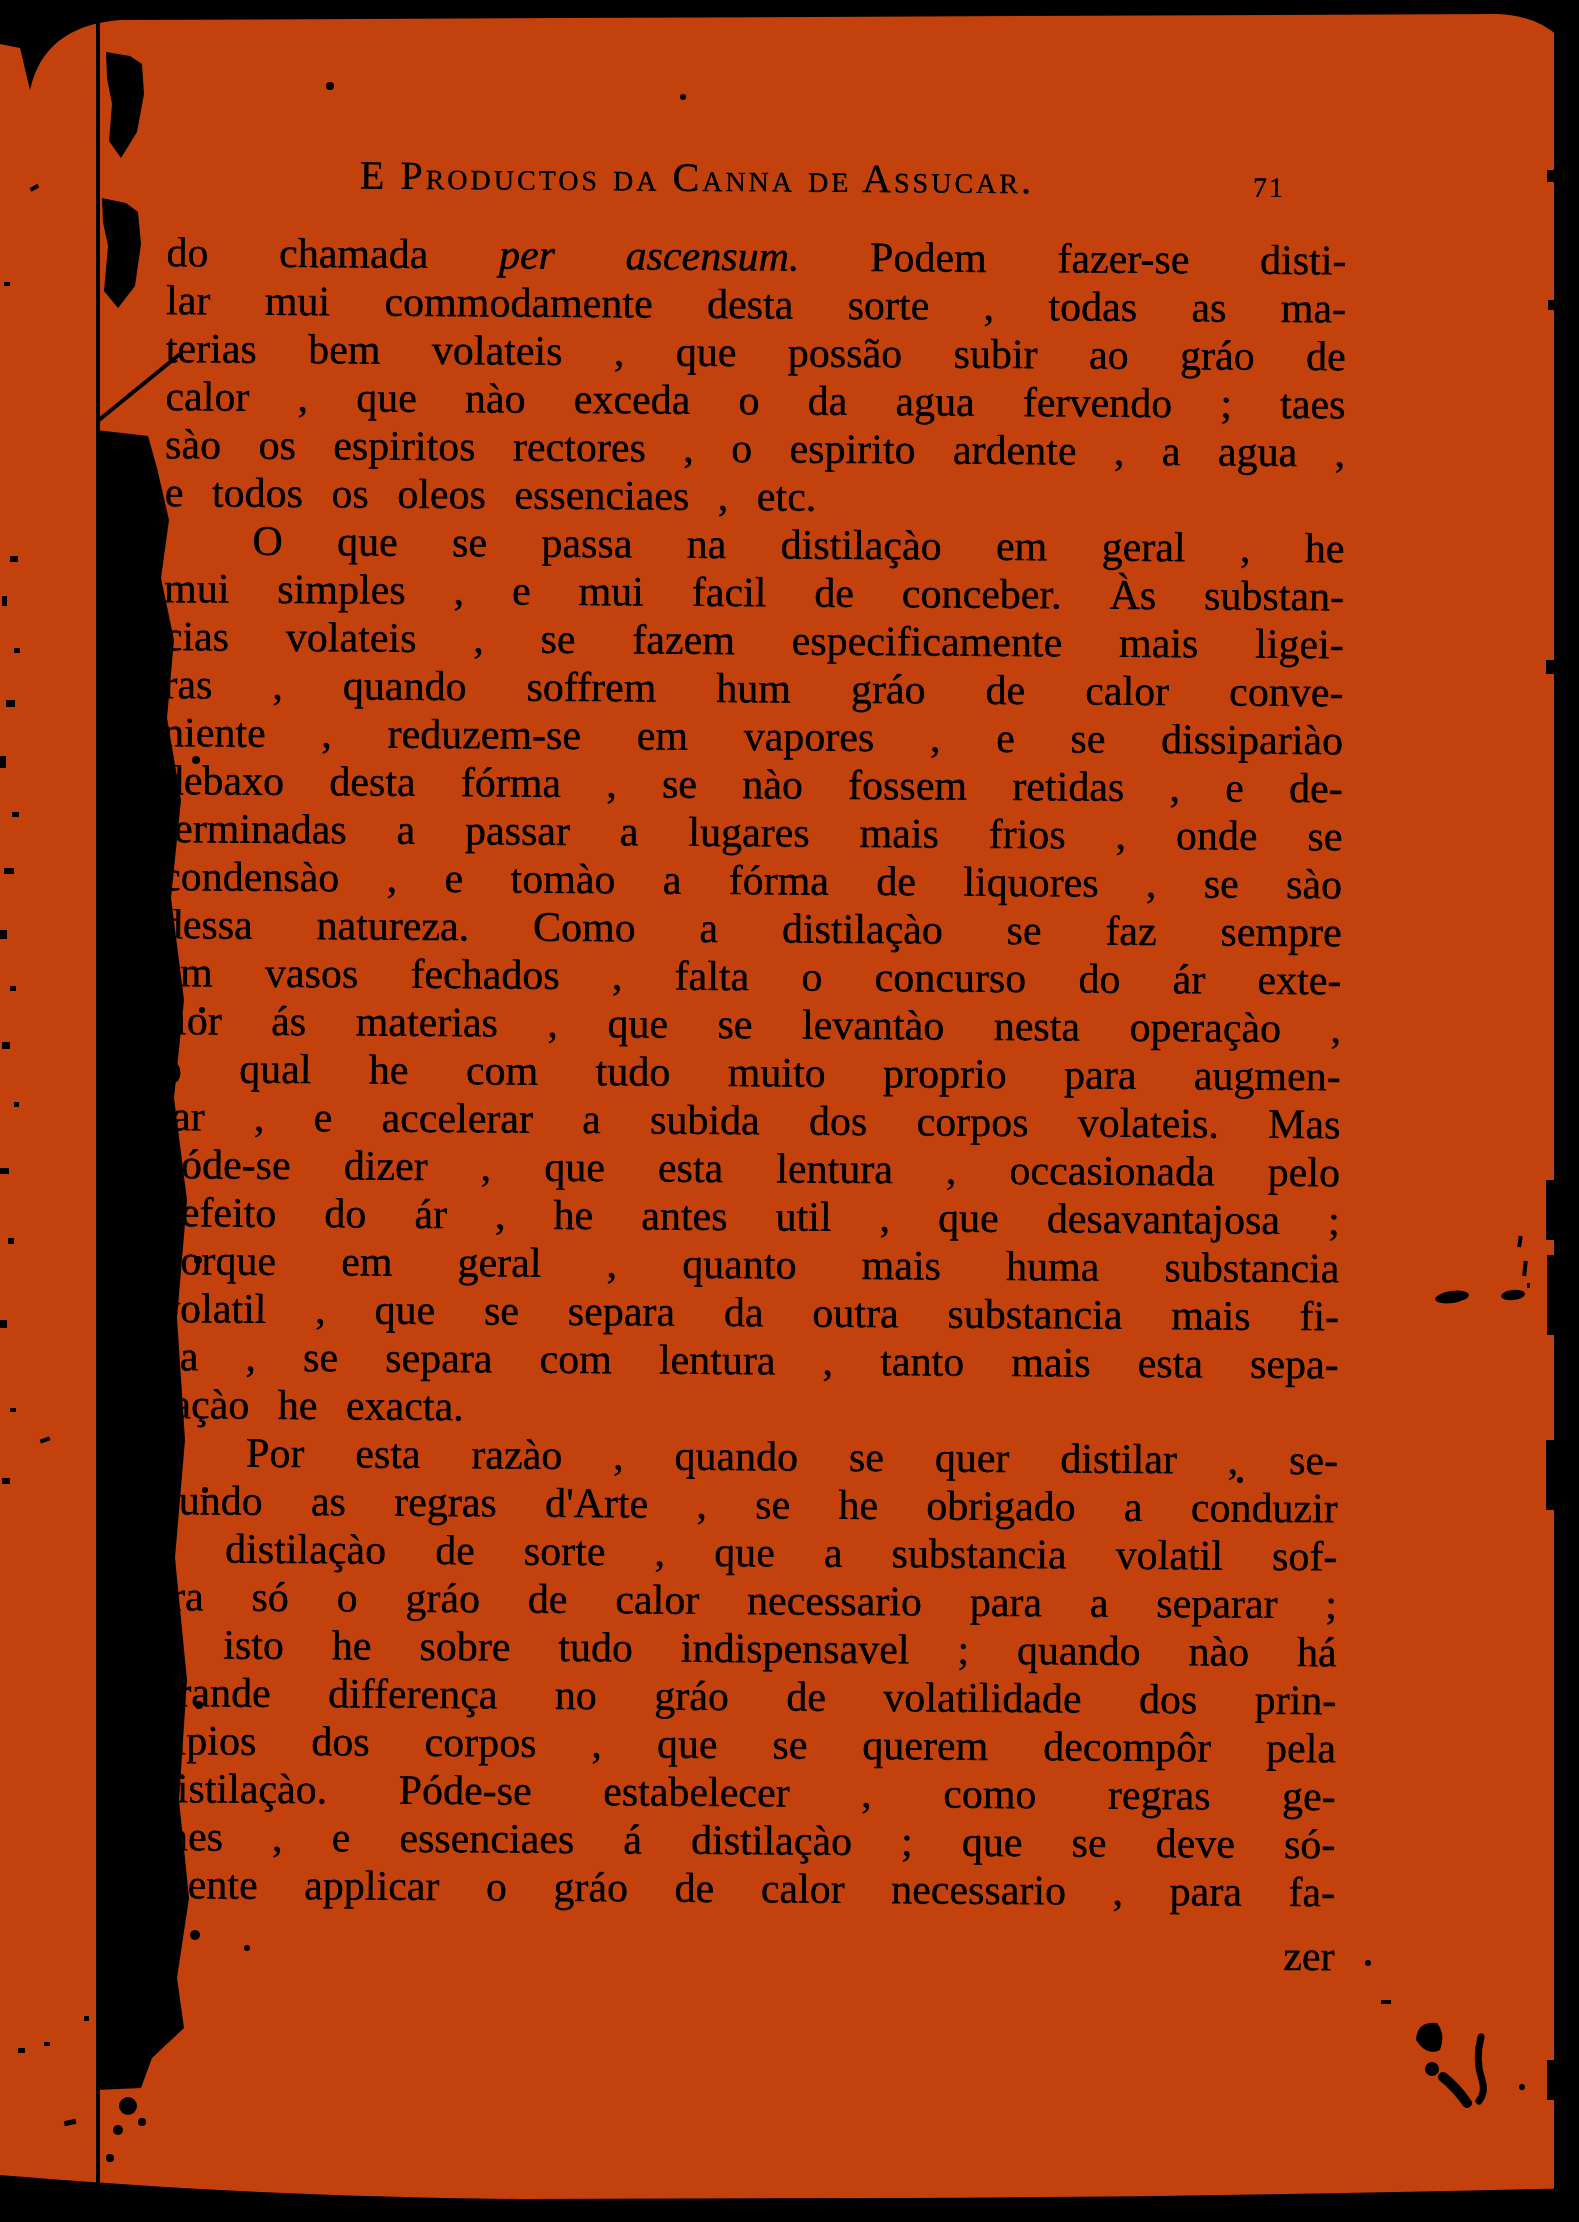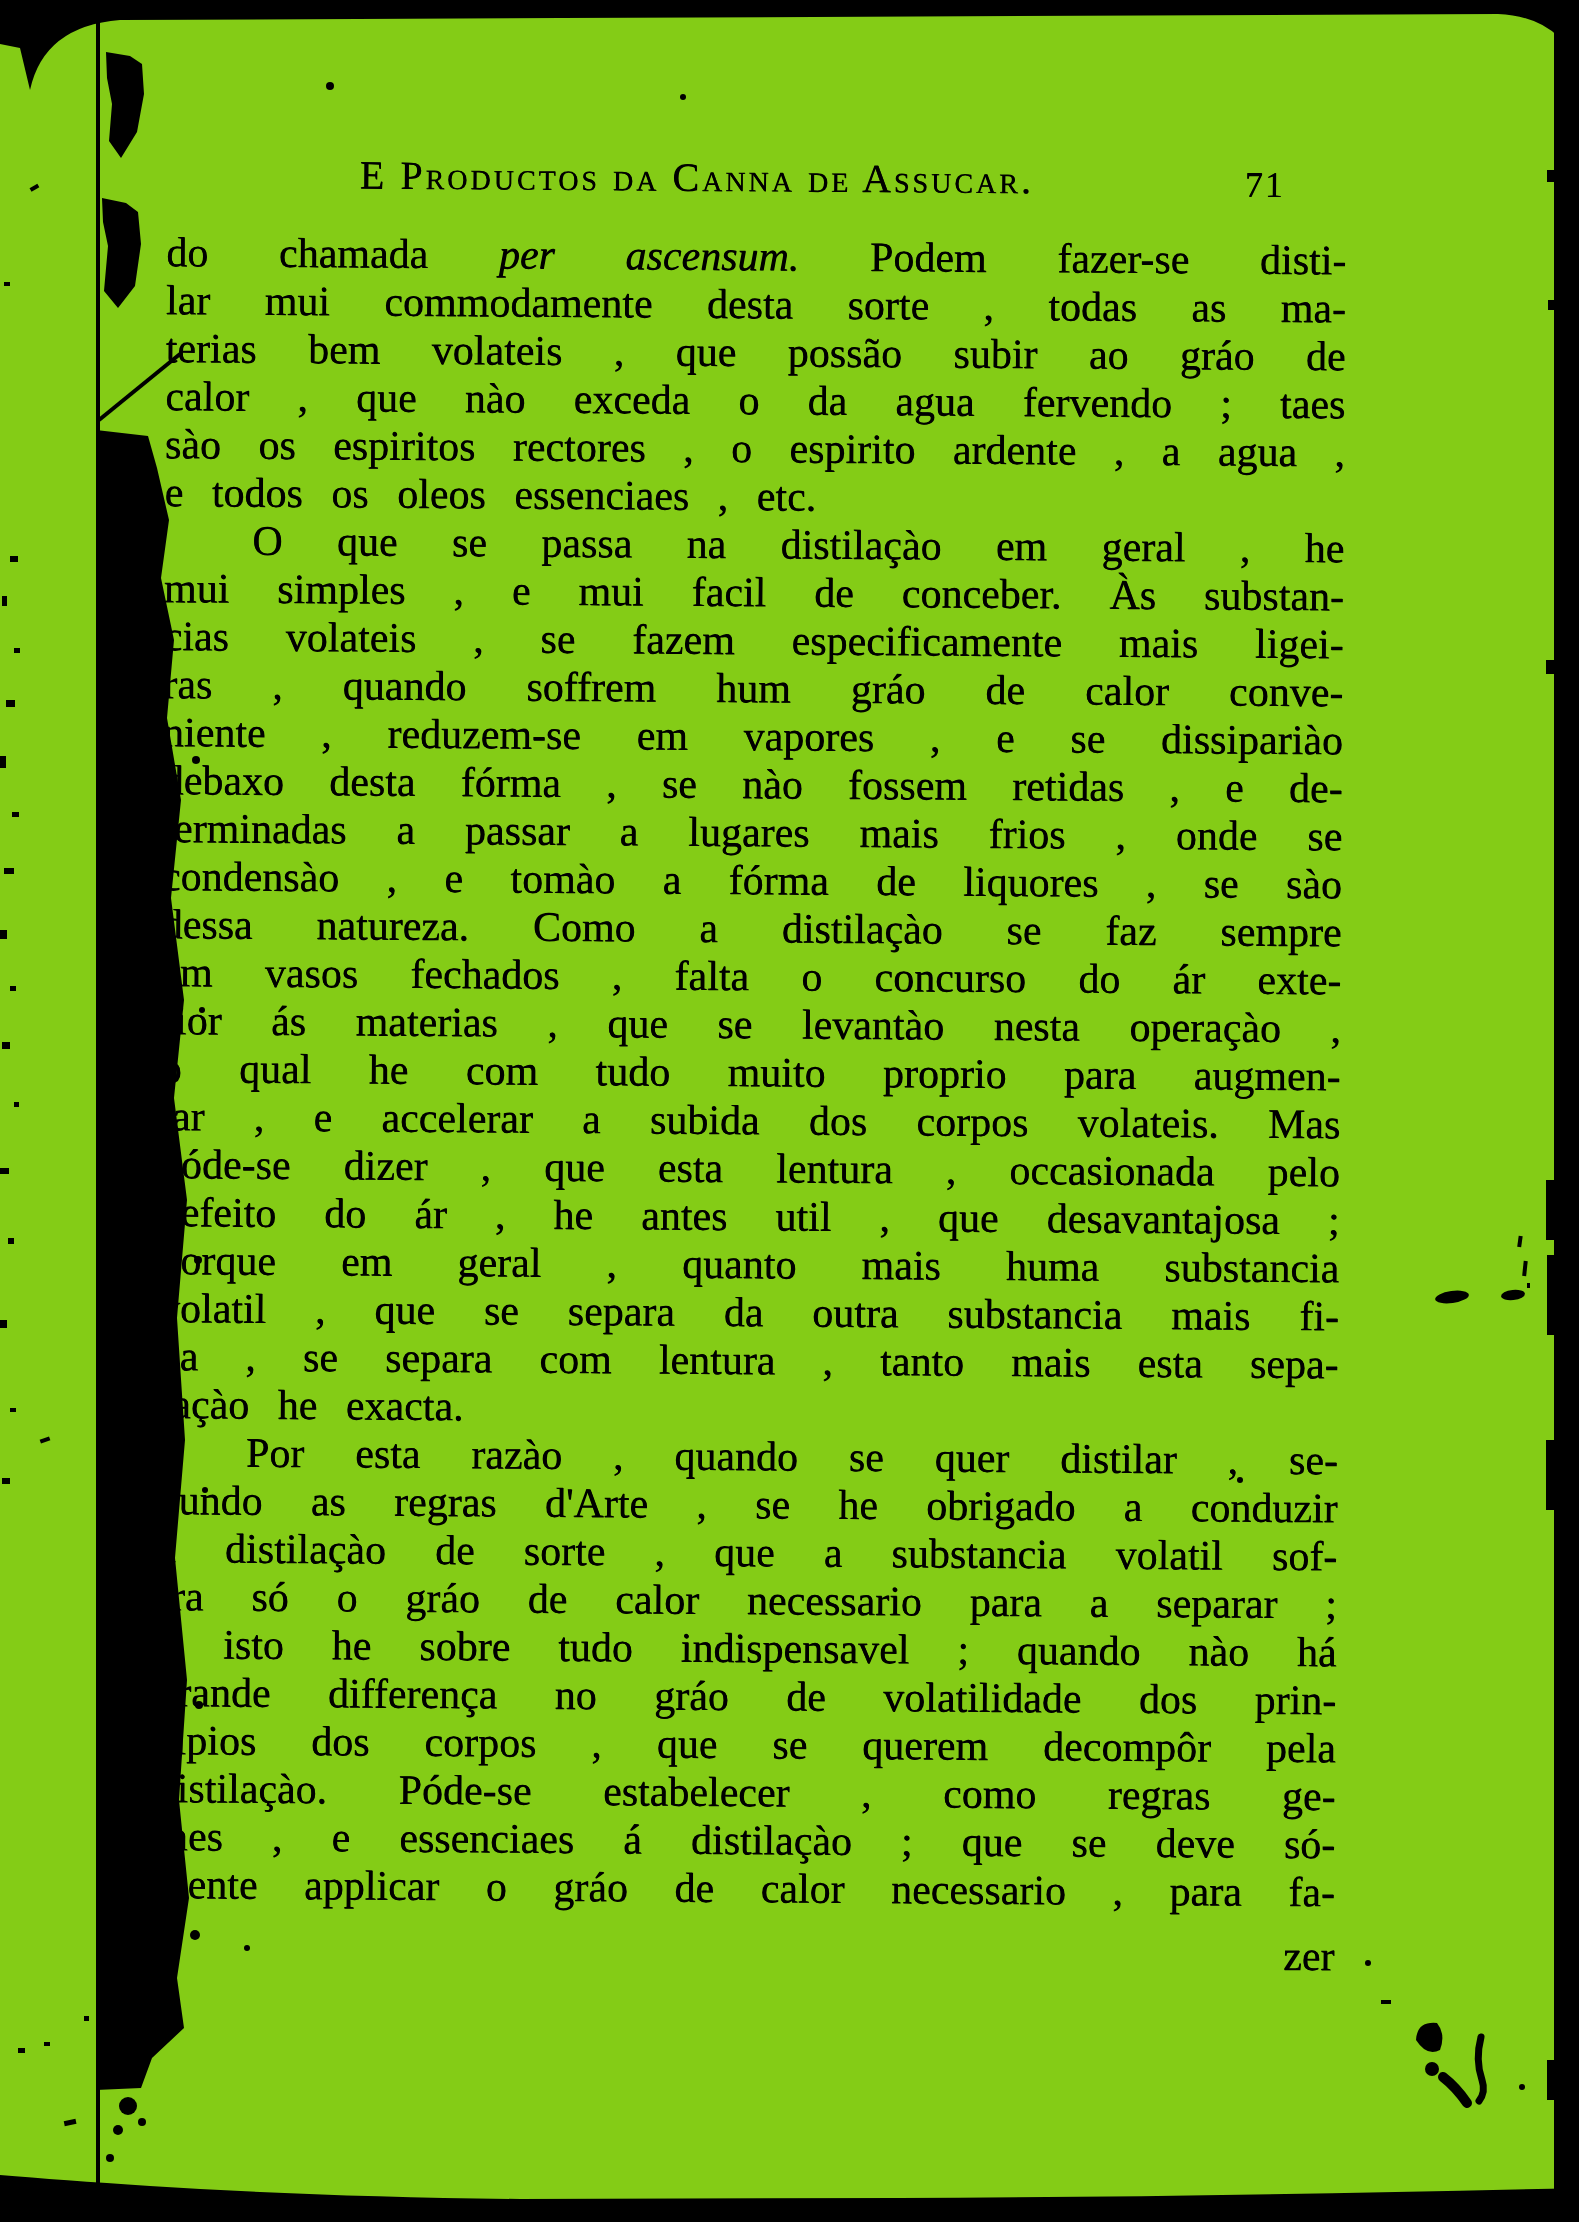--- a/index.html
+++ b/index.html
@@ -7,21 +7,21 @@
     padding: 0;
     background: #000;
     width: 1579px;
     height: 2222px;
     overflow: hidden;
   }
   .scan {
     position: relative;
     width: 1579px;
     height: 2222px;
-    background: #84cc16;
+    background: #c2410c;
     font-family: "Liberation Serif", "DejaVu Serif", serif;
     color: #000;
   }
   .artifacts {
     position: absolute;
     left: 0; top: 0;
     width: 1579px; height: 2222px;
     pointer-events: none;
   }
   .page-text {
@@ -43,22 +43,22 @@
     text-align: center;
     font-variant: small-caps;
     font-size: 40px;
     letter-spacing: 3px;
     padding-right: 120px;
     white-space: nowrap;
   }
   .page-number {
     position: absolute;
     right: 62px;
-    top: 6px;
-    font-size: 36px;
+    top: 14px;
+    font-size: 28px;
     letter-spacing: 2px;
   }
   .line {
     height: 48px;
     line-height: 48px;
     font-size: 42px;
     text-align: justify;
     text-align-last: justify;
     white-space: nowrap;
   }

